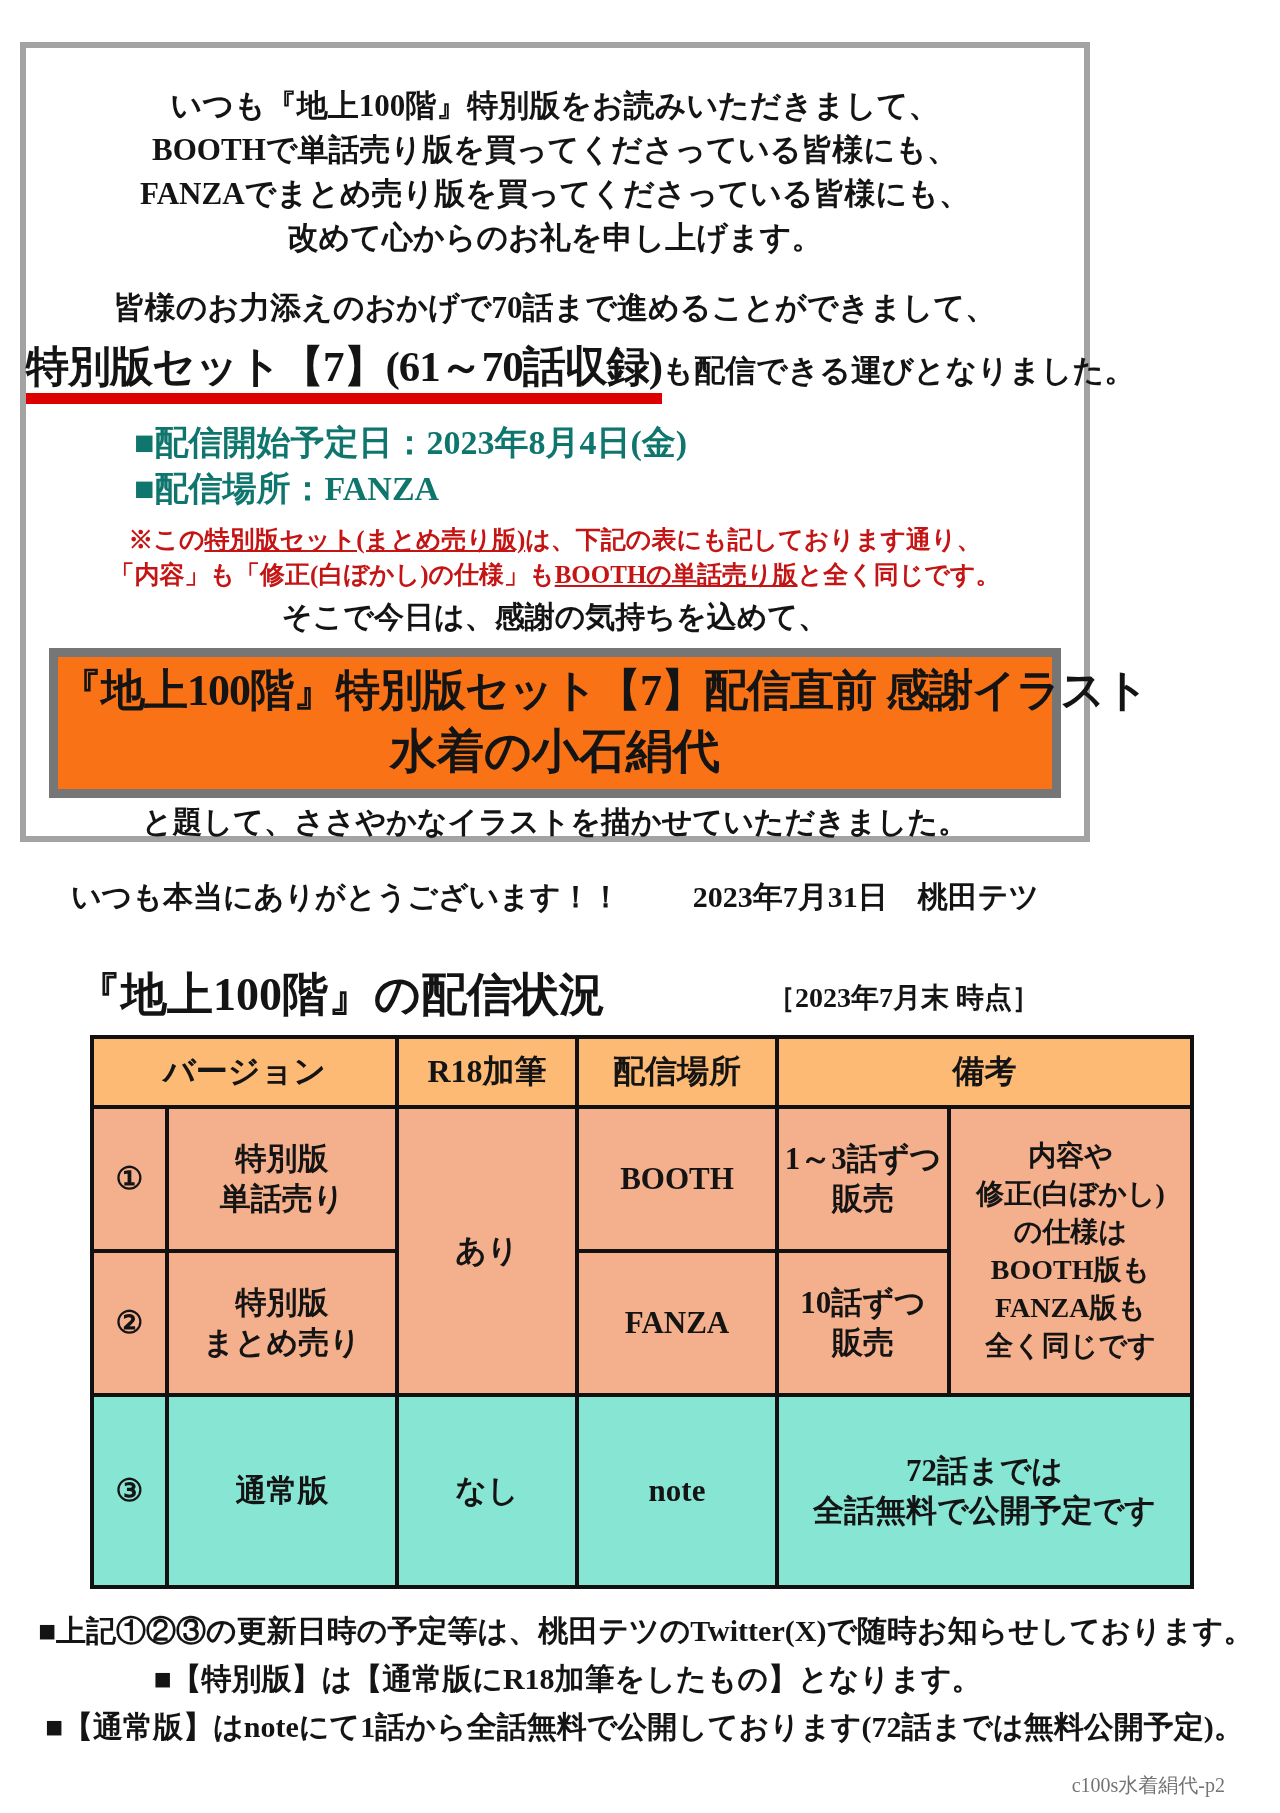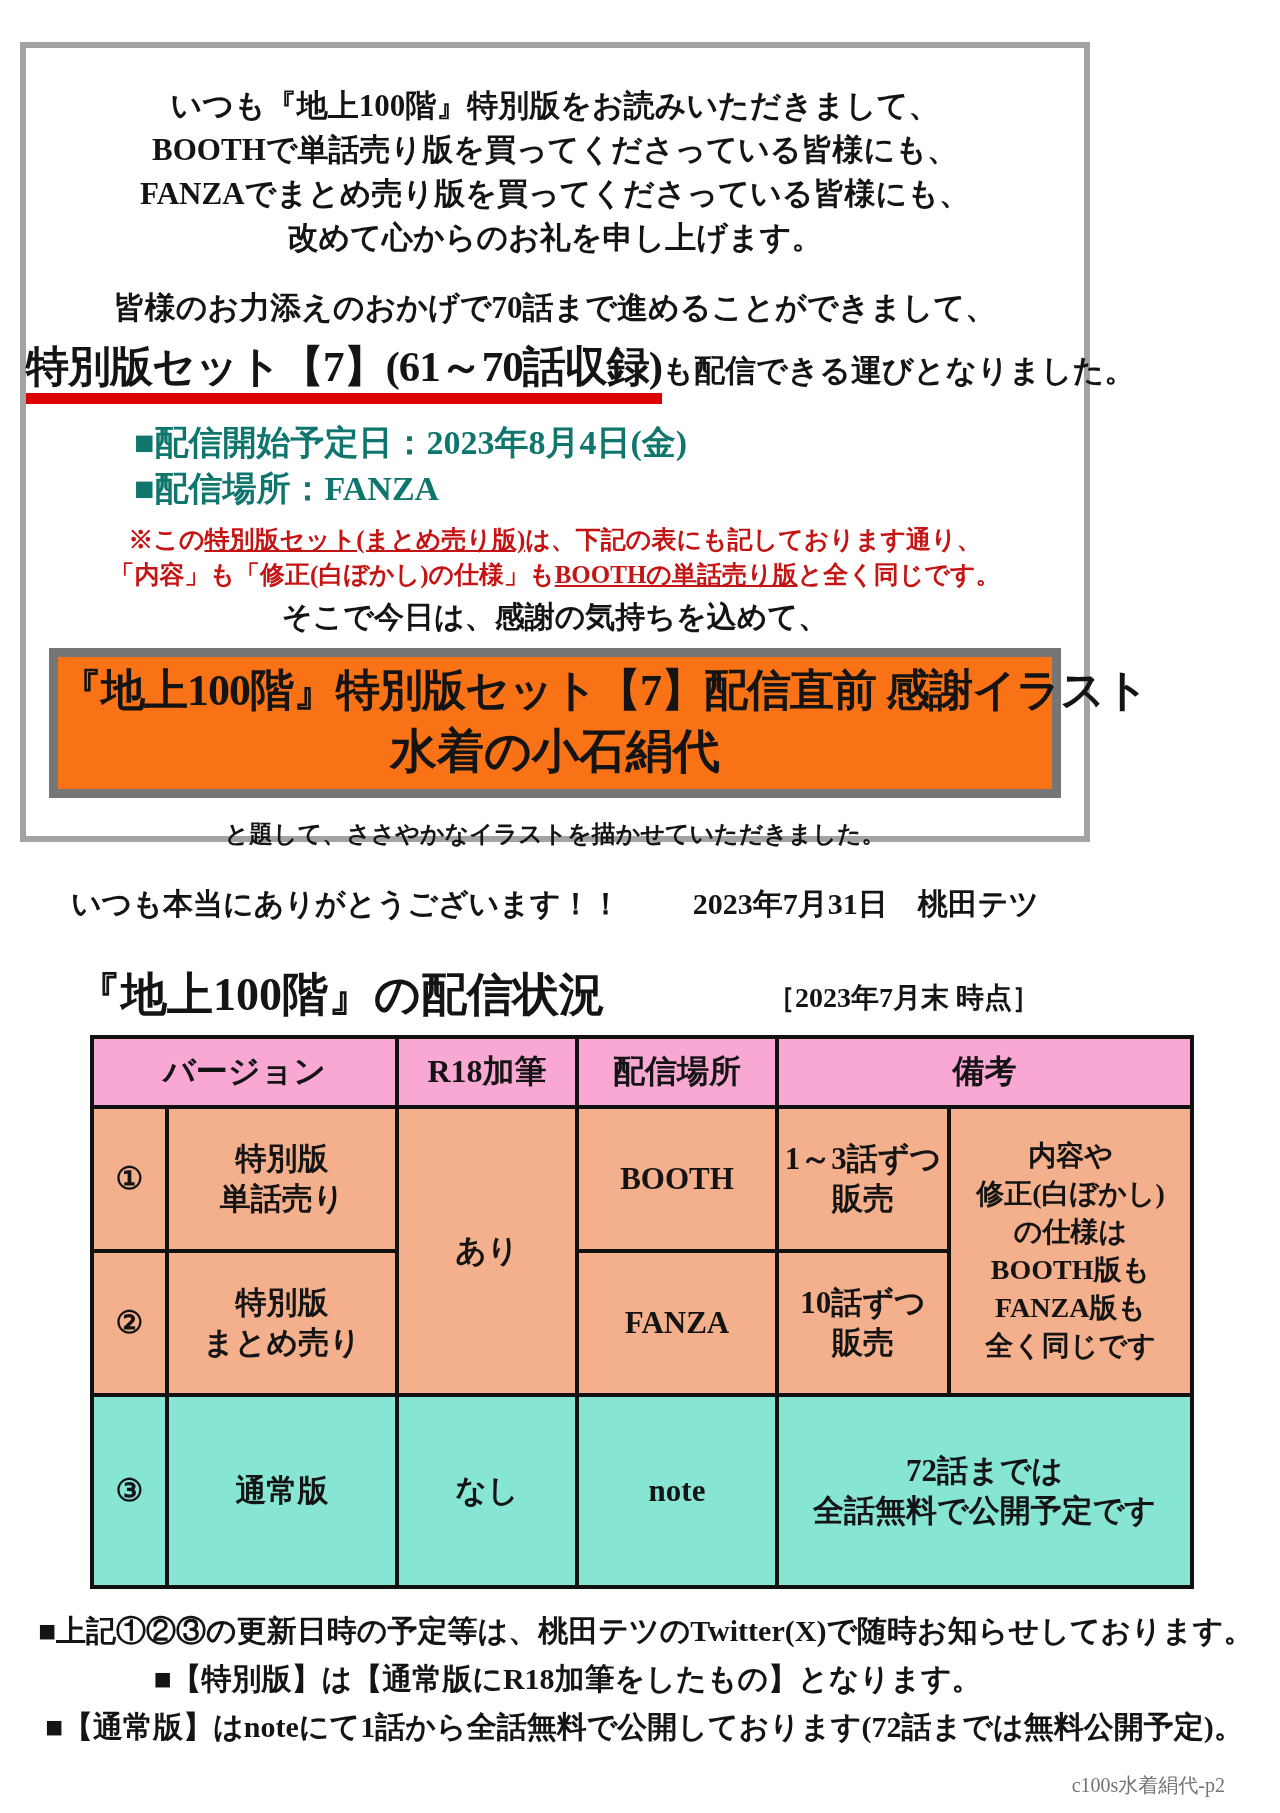--- a/index.html
+++ b/index.html
@@ -50,21 +50,21 @@
   .banner{
     margin:10px auto 0 auto;
     width:1012px;
     box-sizing:border-box;
     border:9px solid #767676;
     background:#f97316;
     padding:4px 0 8px 0;
   }
   .b1{font-size:44px;line-height:60px;letter-spacing:-1px;}
   .b2{font-size:47px;line-height:60px;}
-  .after{margin-top:20px;font-size:24px;}
+  .after{margin-top:4px;font-size:30px;}
   .thanksline{margin-top:34px;font-size:30px;}
   .datesign{margin-left:72px;}
 
   
   .status{position:absolute;left:0;top:965px;width:1280px;}
   .status-head{
     display:flex;justify-content:space-between;align-items:flex-end;
     margin:0 240px 10px 75px;
   }
   .status-title{font-size:46px;line-height:60px;margin:0;}
@@ -77,21 +77,21 @@
     table-layout:fixed;
     border:2px solid #111;
   }
   .dist th,.dist td{
     border:4px solid #111;
     text-align:center;
     vertical-align:middle;
     white-space:pre-line;
     padding:0;
   }
-  .dist th{height:66px;font-size:32px;background:#f9a8d4;}
+  .dist th{height:66px;font-size:32px;background:#fdba74;}
   tr.orange td{background:#f4b08c;}
   tr.teal td{background:#87e6d3;}
   .dist td{font-size:31px;line-height:40px;}
   tr.r1 td{height:140px;}
   tr.r2 td{height:140px;}
   tr.r3 td{height:188px;}
   td.notecell{font-size:28px;line-height:38px;}
 
   .footnotes{
     margin:18px 0 0 25px;

